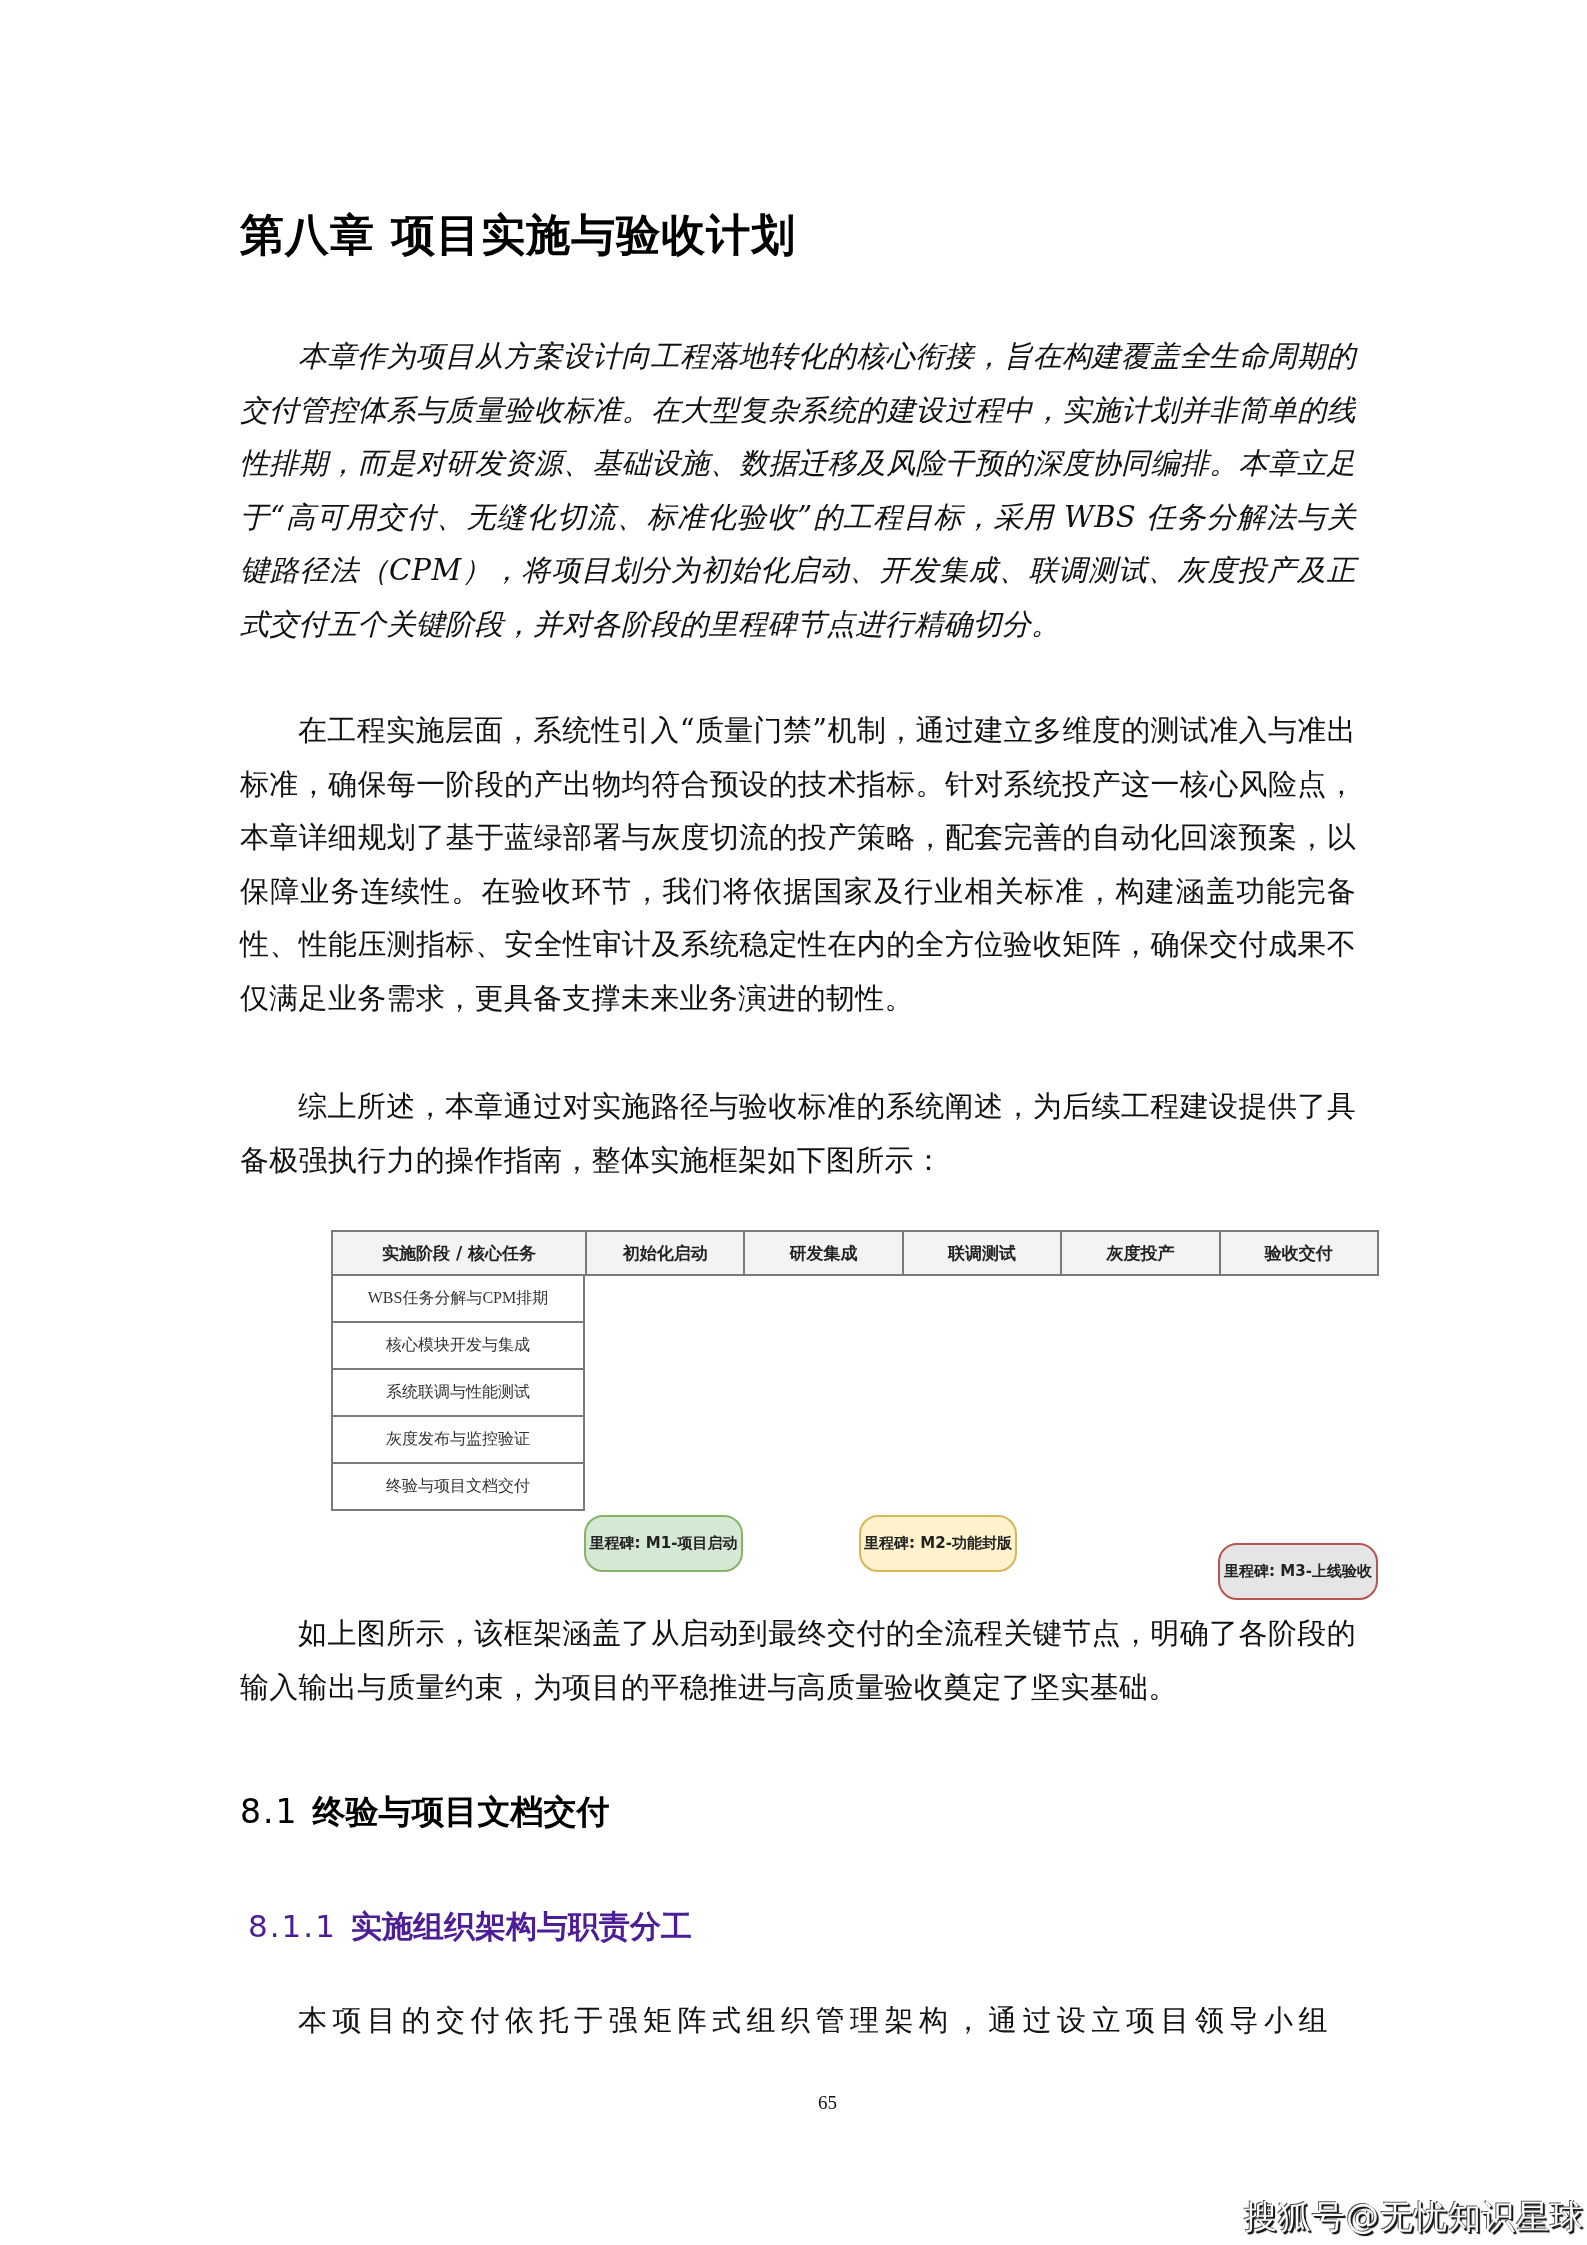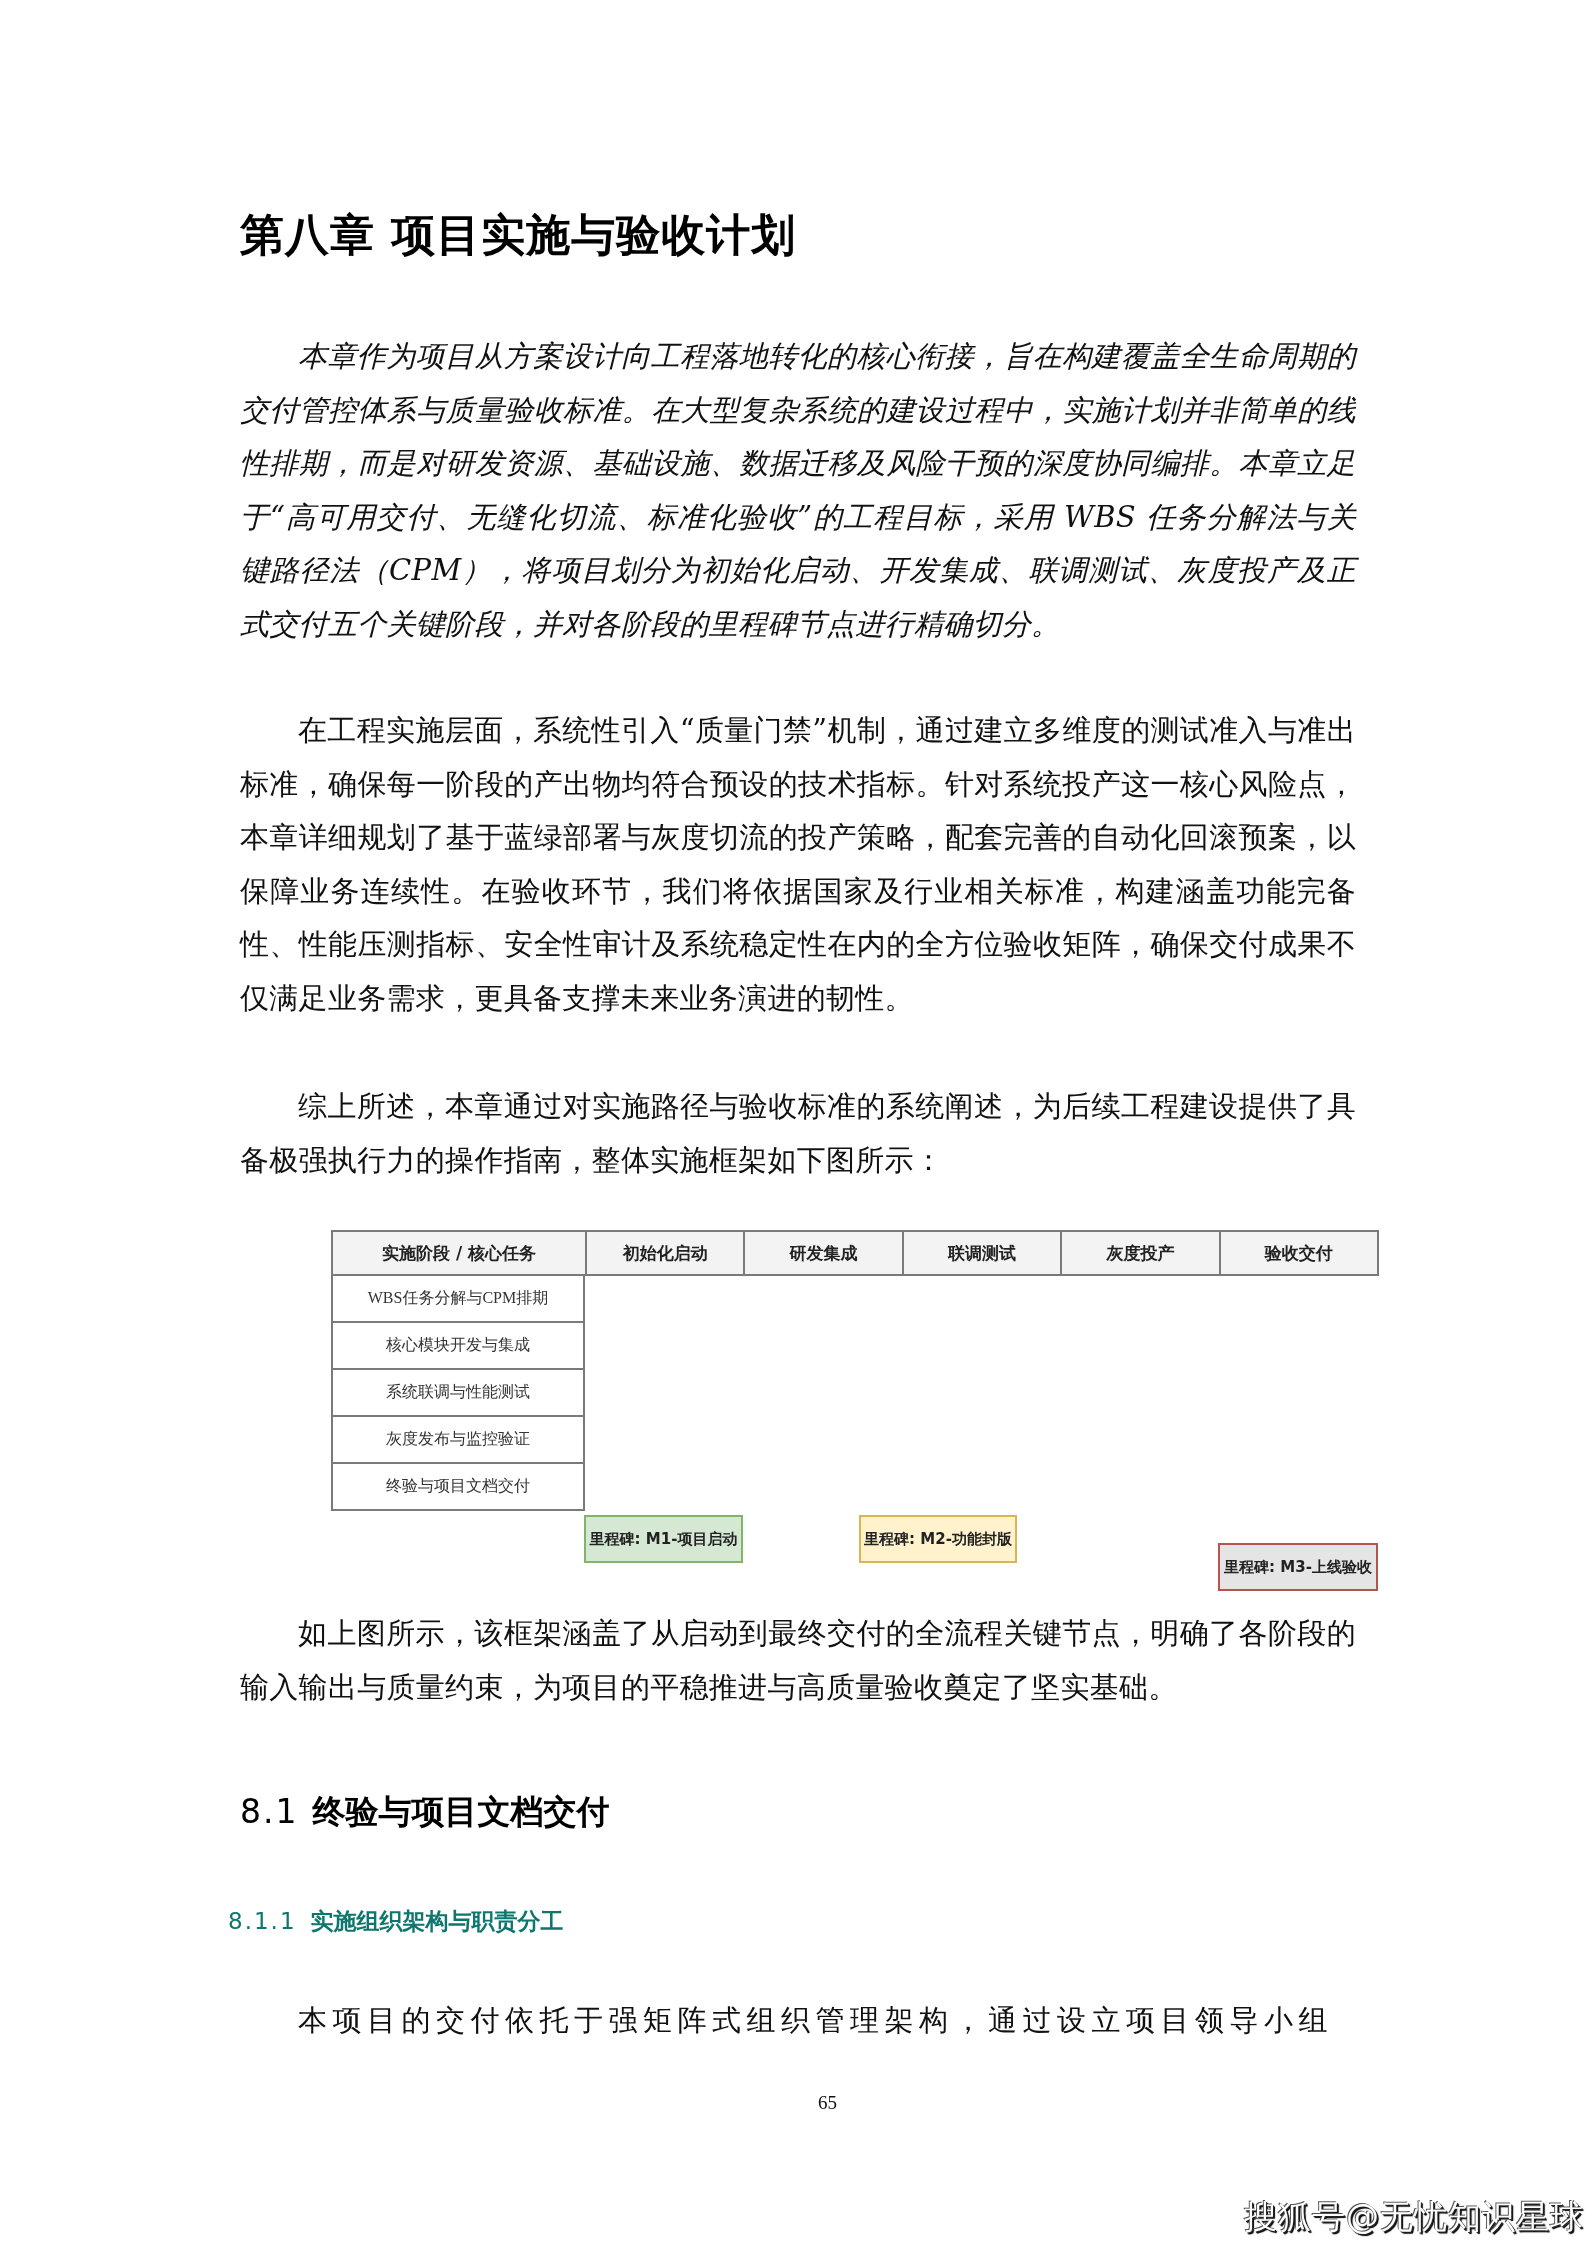--- a/index.html
+++ b/index.html
@@ -11,39 +11,39 @@
   .para { left:240px; width:1116px; font-size:29px; line-height:53.5px; text-align:justify;
     text-indent:58px; color:#111; letter-spacing:0.3px; }
   .p1 { top:330px;font-style:italic; }
   .p2 { top:704px; }
   .p3 { top:1080px; }
   .p4 { top:1607px; }
   .p5 { top:1994px; letter-spacing:5.5px; }
 
   .h2 { left:240px; top:1790px; font-family:"DejaVu Sans","Liberation Sans",sans-serif;
     font-weight:bold; font-size:33px; white-space:nowrap; color:#000; }
-  .h3 { left:228px; top:1906px; font-family:"DejaVu Sans","Liberation Sans",sans-serif;
-    font-weight:bold; font-size:23px; white-space:nowrap; color:#0f766e; }
+  .h3 { left:248px; top:1906px; font-family:"DejaVu Sans","Liberation Sans",sans-serif;
+    font-weight:bold; font-size:31px; white-space:nowrap; color:#4c1d95; }
   .h2 .num, .h3 .num { font-weight:normal; margin-right:14px; letter-spacing:2px; }
 
   
   .framework { left:331px; top:1230px; width:1048px; height:330px;
     font-family:"DejaVu Sans","Liberation Sans",sans-serif;padding-left:24px; }
   .fw-header { position:absolute; left:0; top:0; display:flex; height:46px;
     border:2px solid #7a7a7a; box-sizing:border-box; width:1048px; background:#f3f3f3; }
   .fw-header .cell { box-sizing:border-box; border-left:2px solid #7a7a7a;
     display:flex; align-items:center; justify-content:center; font-size:17px; font-weight:bold; color:#222; }
   .fw-header .cell:first-child { border-left:none; width:252px; }
   .fw-header .cell.phase { flex:1; }
   .fw-tasks { position:absolute; left:0; top:46px; width:254px; }
   .fw-task { box-sizing:border-box; height:47px; border:2px solid #7a7a7a; border-top:none;
     display:flex; align-items:center; justify-content:center; font-size:16px; color:#333; background:#fff;font-family:Liberation Serif, serif; }
-  .fw-milestone { position:absolute; top:1515px; height:48px; box-sizing:border-box;
+  .fw-milestone { position:absolute; top:1515px; height:57px; box-sizing:border-box;
     display:flex; align-items:center; justify-content:center; font-family:"DejaVu Sans","Liberation Sans",sans-serif;
-    font-size:15px; font-weight:bold; color:#222; white-space:nowrap; }
+    font-size:15px; font-weight:bold; color:#222; white-space:nowrap;border-radius:19px; }
   .ms-1 { left:584px; width:159px; background:#d5e8d4; border:2px solid #82b366; }
   .ms-2 { left:859px; width:158px; background:#fff2cc; border:2px solid #d6b656; }
   .ms-3 { left:1218px; width:160px; background:#e5e5e5; border:2px solid #b85450;margin-top:28px; }
 
   .page-number { left:818px; top:2092px; font-size:19px; color:#111;
     font-family:"Liberation Serif","DejaVu Serif",serif; }
   .watermark { left:1244px; top:2195px; font-family:"DejaVu Sans","Liberation Sans",sans-serif;
     font-size:33px; color:#fff; white-space:nowrap;
     text-shadow: 1px 1px 0 #222, -1px -1px 0 #555, 2px 2px 1px #000; letter-spacing:1px; }
 </style>

